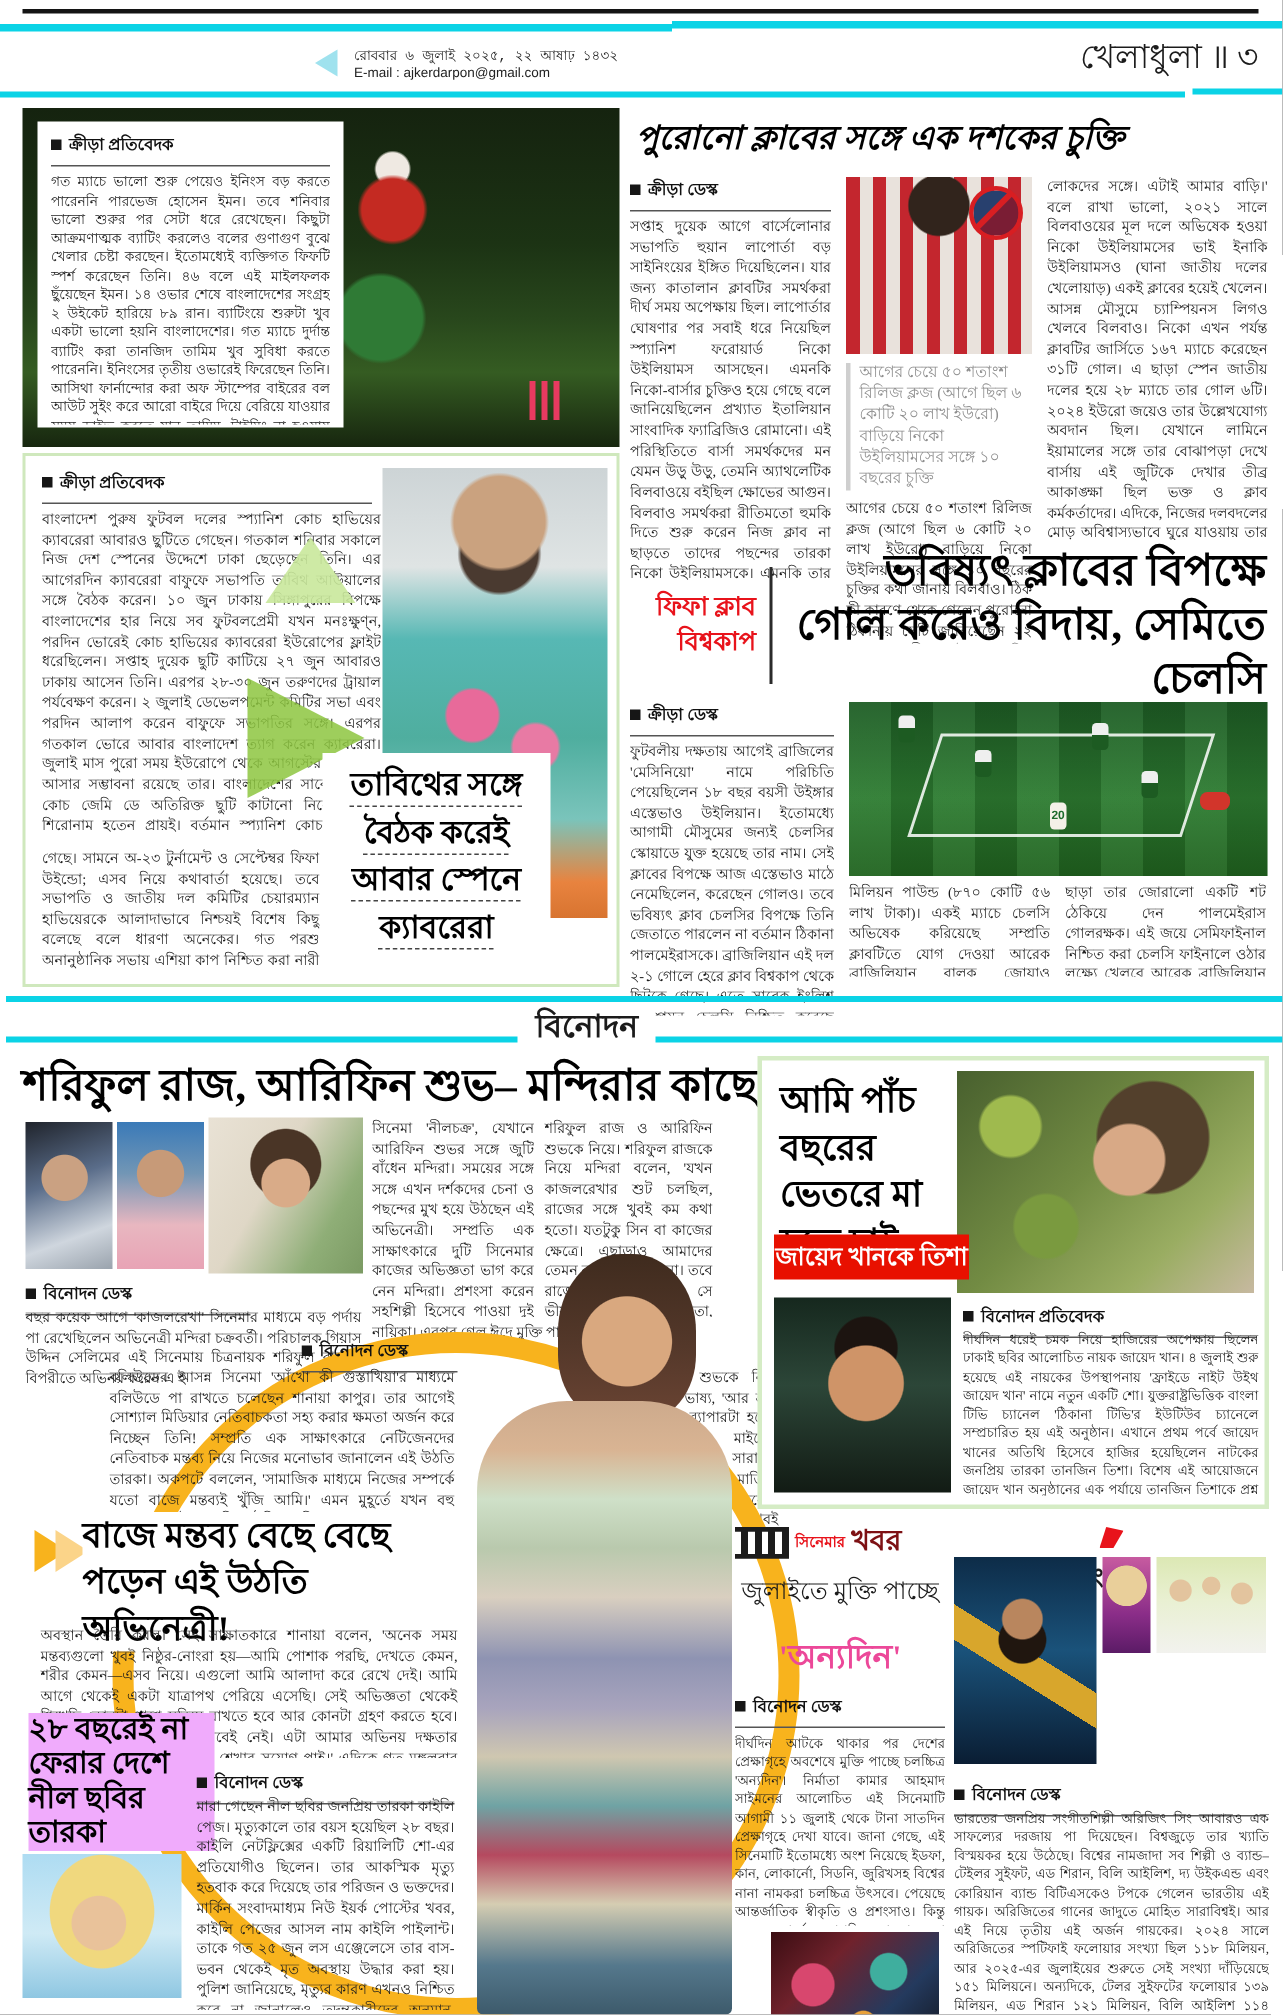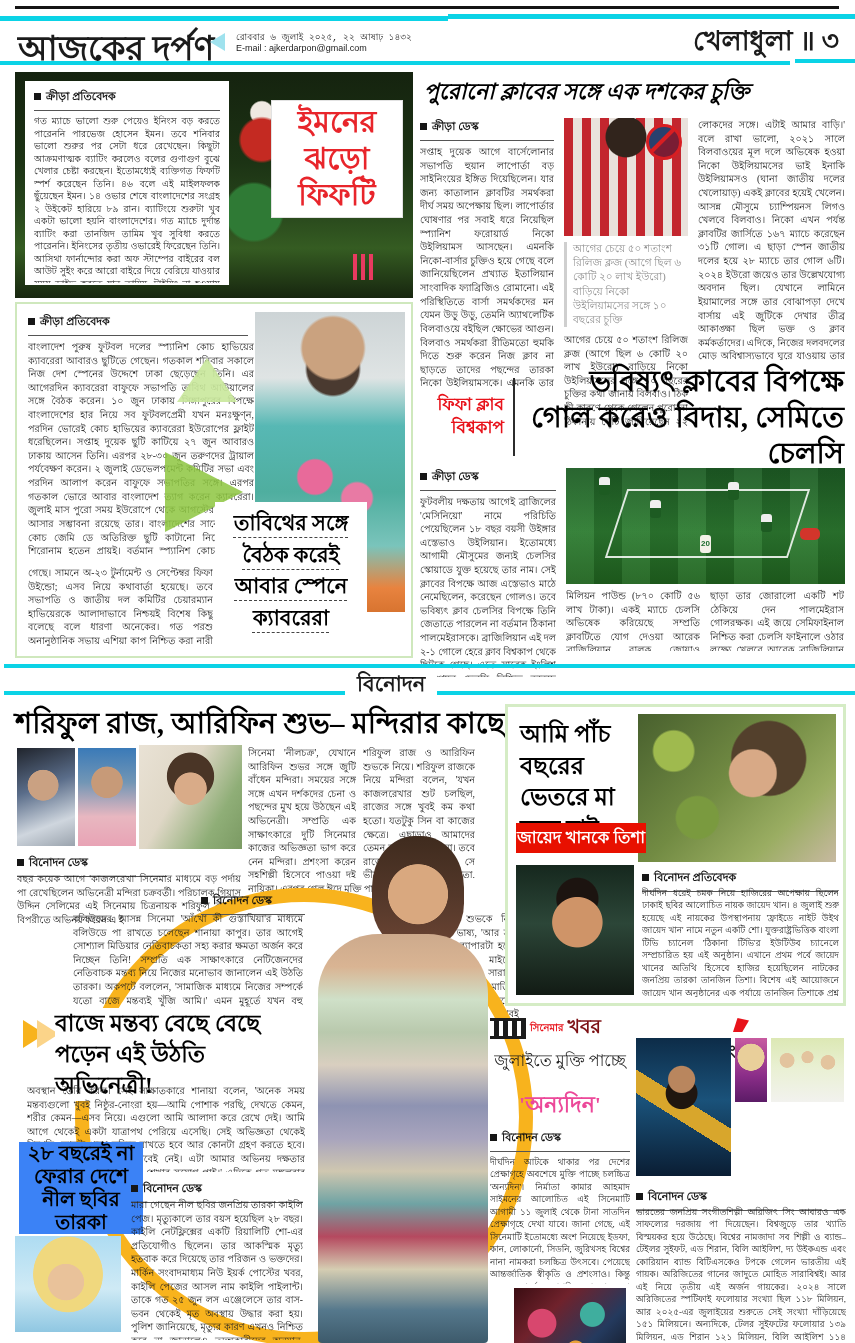--- a/index.html
+++ b/index.html
@@ -13,21 +13,21 @@
   .hl{font-weight:bold;color:#000;font-family:"Liberation Serif",serif;}
   .ph{overflow:hidden;}
   
   .rule-black{left:15px;top:6px;width:824px;height:3px;background:#141414;}
   .cyan{background:#0bd3e6;}
   .masthead{left:18px;top:22px;font-size:34px;font-weight:bold;letter-spacing:0;}
   .mast-tri{left:210px;top:33px;width:0;height:0;border-top:9px solid transparent;
             border-bottom:9px solid transparent;border-right:15px solid #9fe2ee;}
   .dateline{left:236px;top:30px;font-size:9px;color:#222;font-family:Liberation Mono, monospace;}
   .email{left:236px;top:43px;font-size:9px;color:#222;font-family:"Liberation Sans",sans-serif;}
-  .section-label{right:16px;top:20px;font-size:27px;font-weight:bold;}
+  .section-label{right:16px;top:20px;font-size:22px;font-weight:normal;}
   
   .emon{left:15px;top:72px;width:398px;height:226px;background:
         radial-gradient(circle at 62% 30%,#c42a22 0 7%,transparent 8%),
         radial-gradient(circle at 62% 18%,#efe9e2 0 3.5%,transparent 4%),
         radial-gradient(circle at 60% 62%,#2f7a35 0 10%,transparent 11%),
         linear-gradient(180deg,#15230f 0%,#1c3314 40%,#28471c 62%,#355c22 78%,#17260f 100%);}
   .emon-textbox{left:10px;top:9px;width:204px;height:204px;background:#fff;padding:7px 9px;box-sizing:border-box;}
   .emon-textbox .bt{font-size:9.2px;line-height:1.36;height:168px;}
   .emon-headbox{left:256px;top:28px;width:130px;height:116px;background:#fff;border:1px solid #e2e2e2;
                 display:flex;align-items:center;justify-content:center;text-align:center;}
@@ -127,21 +127,21 @@
   .sha{left:15px;top:872px;width:292px;height:300px;z-index:2;}
   .sha .byline{position:absolute;left:186px;top:20px;border-bottom:1px solid #555;width:104px;}
   .sha-b1{position:absolute;left:58px;top:40px;width:230px;height:96px;}
   .sha h3{position:absolute;left:40px;top:136px;width:252px;margin:0;font-size:23px;line-height:1.35;background:#fff;}
   .chev{position:absolute;left:8px;top:148px;width:0;height:0;border-top:14px solid transparent;
         border-bottom:14px solid transparent;border-left:22px solid #f8b31d;}
   .chev.c2{left:22px;border-left-color:#fbd489;}
   .sha-b2{position:absolute;left:12px;top:212px;width:278px;height:88px;}
   
   .kyl{left:15px;top:1140px;width:292px;height:203px;z-index:2;}
-  .kyl h2{position:absolute;left:4px;top:2px;width:124px;margin:0;font-size:20px;line-height:1.15;text-align:center;background:#3b82f6;}
+  .kyl h2{position:absolute;left:4px;top:2px;width:124px;margin:0;font-size:20px;line-height:1.15;text-align:left;background:#f0abfc;}
   .ph-kylie{position:absolute;left:0;top:96px;width:106px;height:96px;background:
      radial-gradient(circle at 48% 48%,#e9c29a 0 24%,transparent 25%),
      radial-gradient(ellipse at 50% 40%,#f0d87e 0 46%,transparent 47%),
      linear-gradient(180deg,#aedcf2 0%,#cfeaf5 55%,#8fc7e2 100%);}
   .kyl .byline{position:absolute;left:116px;top:40px;width:172px;}
   .kyl-b{position:absolute;left:116px;top:58px;width:172px;height:142px;}
   
   .tis{left:505px;top:704px;width:341px;height:302px;border:3px solid #d5ecc5;box-sizing:border-box;background:#fff;}
   .tis h2{position:absolute;left:12px;top:12px;width:118px;margin:0;font-size:24px;line-height:1.32;}
   .ph-tisha{position:absolute;right:7px;top:7px;width:198px;height:148px;background:
@@ -199,35 +199,31 @@
   .ari-b{position:absolute;left:0;top:194px;width:210px;height:135px;font-size:8.8px;}
 </style>
 </head>
 <body>
 
 <div class="page">
 
   <div class="abs rule-black"></div>
   <div class="abs cyan" style="left:0;top:16px;width:448px;height:5px;"></div>
   <div class="abs cyan" style="left:448px;top:14px;width:407px;height:5px;"></div>
-  <div class="abs masthead">আজকের দর্পণ</div>
   <div class="abs mast-tri"></div>
   <div class="abs dateline">রোববার ৬ জুলাই ২০২৫, ২২ আষাঢ় ১৪৩২</div>
   <div class="abs email">E-mail : ajkerdarpon@gmail.com</div>
   <div class="abs section-label"><span>খেলাধুলা</span> <span>॥ ৩</span></div>
   <div class="abs cyan" style="left:0;top:61px;width:790px;height:4px;"></div>
   <div class="abs cyan" style="left:795px;top:59px;width:60px;height:4px;"></div>
 
   <section class="abs emon ph">
     <div class="abs emon-textbox">
       <div class="byline"><span class="sq"></span><span>ক্রীড়া প্রতিবেদক</span></div>
       <div class="bt">গত ম্যাচে ভালো শুরু পেয়েও ইনিংস বড় করতে পারেননি পারভেজ হোসেন ইমন। তবে শনিবার ভালো শুরুর পর সেটা ধরে রেখেছেন। কিছুটা আক্রমণাত্মক ব্যাটিং করলেও বলের গুণাগুণ বুঝে খেলার চেষ্টা করছেন। ইতোমধ্যেই ব্যক্তিগত ফিফটি স্পর্শ করেছেন তিনি। ৪৬ বলে এই মাইলফলক ছুঁয়েছেন ইমন। ১৪ ওভার শেষে বাংলাদেশের সংগ্রহ ২ উইকেট হারিয়ে ৮৯ রান। ব্যাটিংয়ে শুরুটা খুব একটা ভালো হয়নি বাংলাদেশের। গত ম্যাচে দুর্দান্ত ব্যাটিং করা তানজিদ তামিম খুব সুবিধা করতে পারেননি। ইনিংসের তৃতীয় ওভারেই ফিরেছেন তিনি। আসিথা ফার্নান্দোর করা অফ স্টাম্পের বাইরের বল আউট সুইং করে আরো বাইরে দিয়ে বেরিয়ে যাওয়ার সময় ড্রাইভ করতে যান তামিম, টাইমিং না হওয়ায় ব্যাটের কানায় লেগে বল চলে যায় উইকেটকিপারের গ্লাভসে। সাজঘরে ফেরার আগে ১১ বলে ৭ রান করেছেন এই ওপেনার।</div>
-    </div>
-    <div class="abs emon-headbox">
-      <div class="hl">ইমনের ঝড়ো ফিফটি</div>
     </div>
     <div class="abs stumps"><span></span><span></span><span></span></div>
   </section>
 
   <section class="abs nico">
     <h2 class="hl">পুরোনো ক্লাবের সঙ্গে এক দশকের চুক্তি</h2>
     <div class="cols">
       <div class="c1">
         <div class="byline"><span class="sq"></span><span>ক্রীড়া ডেস্ক</span></div>
         <div class="bt">সপ্তাহ দুয়েক আগে বার্সেলোনার সভাপতি হুয়ান লাপোর্তা বড় সাইনিংয়ের ইঙ্গিত দিয়েছিলেন। যার জন্য কাতালান ক্লাবটির সমর্থকরা দীর্ঘ সময় অপেক্ষায় ছিল। লাপোর্তার ঘোষণার পর সবাই ধরে নিয়েছিল স্প্যানিশ ফরোয়ার্ড নিকো উইলিয়ামস আসছেন। এমনকি নিকো-বার্সার চুক্তিও হয়ে গেছে বলে জানিয়েছিলেন প্রখ্যাত ইতালিয়ান সাংবাদিক ফ্যাব্রিজিও রোমানো। এই পরিস্থিতিতে বার্সা সমর্থকদের মন যেমন উড়ু উড়ু, তেমনি অ্যাথলেটিক বিলবাওয়ে বইছিল ক্ষোভের আগুন। বিলবাও সমর্থকরা রীতিমতো হুমকি দিতে শুরু করেন নিজ ক্লাব না ছাড়তে তাদের পছন্দের তারকা নিকো উইলিয়ামসকে। এমনকি তার ছবি আঁকা দেয়ালচিত্রও নষ্ট করে দেওয়া হয়। পাশাপাশি সামাজিক মাধ্যমে তুমুল গালাগালি ও ক্লাবের জন্য তারকা জিততে চায় না বলে বিদ্রূপ আসতে থাকে তার দিকে। ঠিক সেই পরিস্থিতিতেই তিনি বিলবাওয়ে থেকে যাওয়ার ঘোষণা দিলেন। কেবল তাই নয়, বলে দিলেন কুলারদের ক্লাবে যাচ্ছেন না, আরও ১০ বছর থাকছেন বিলবাওয়ে। এত নাটকীয়তা ঠিক উল্টো পাশে থাকা বার্সেলোনা সমর্থকদের কাছেও নিশ্চয়ই অবিশ্বাস্য ঠেকেছে।</div>

